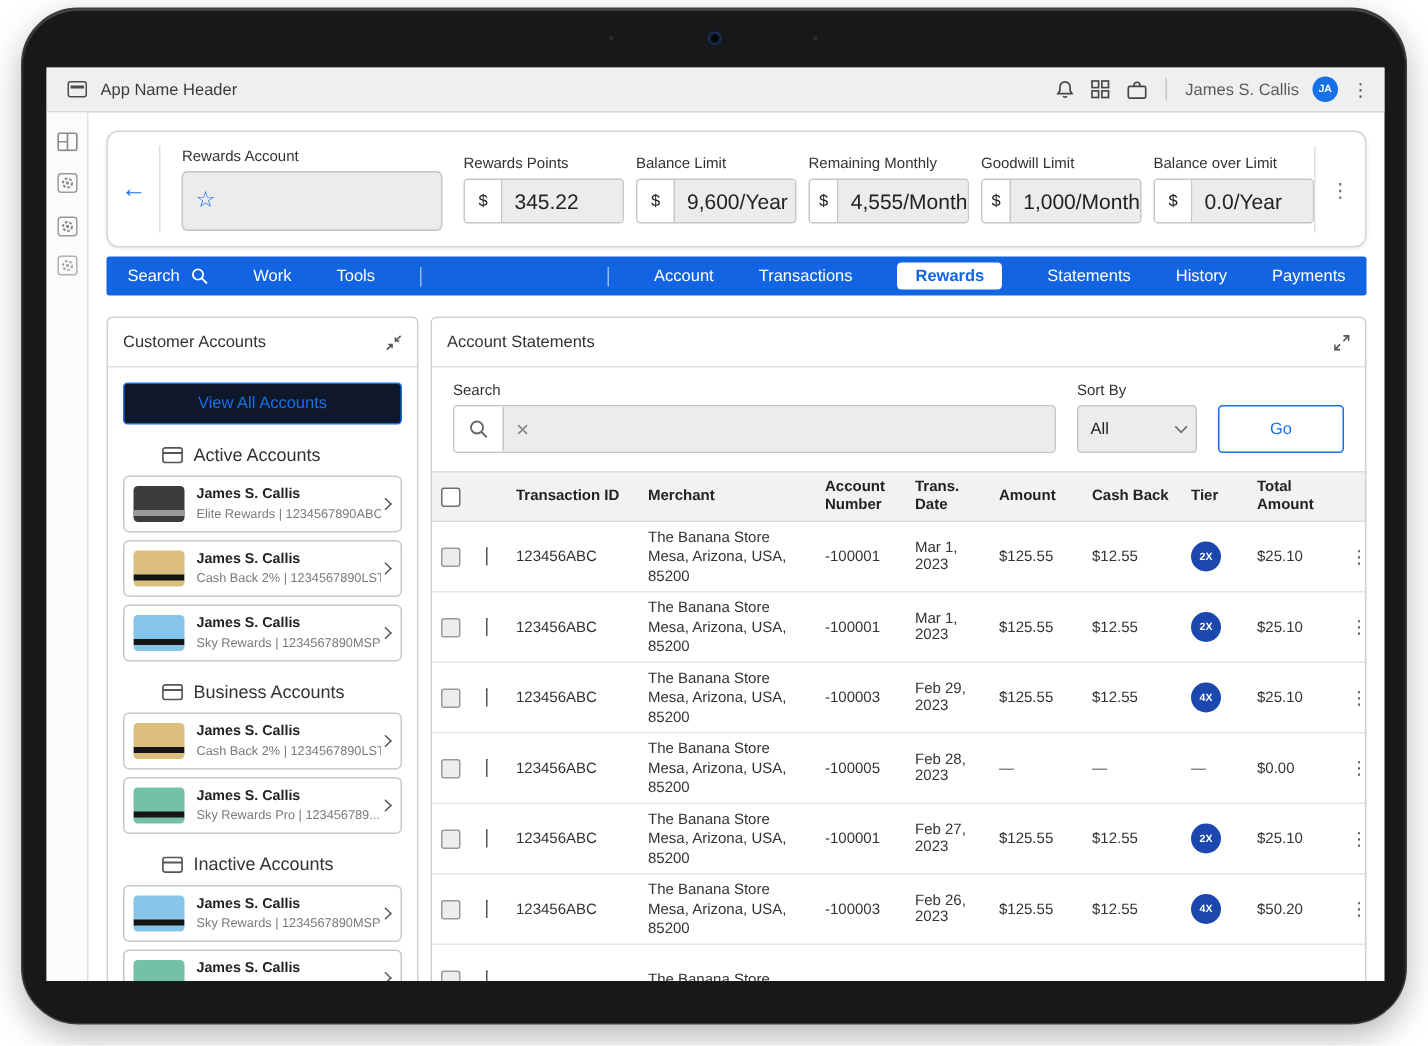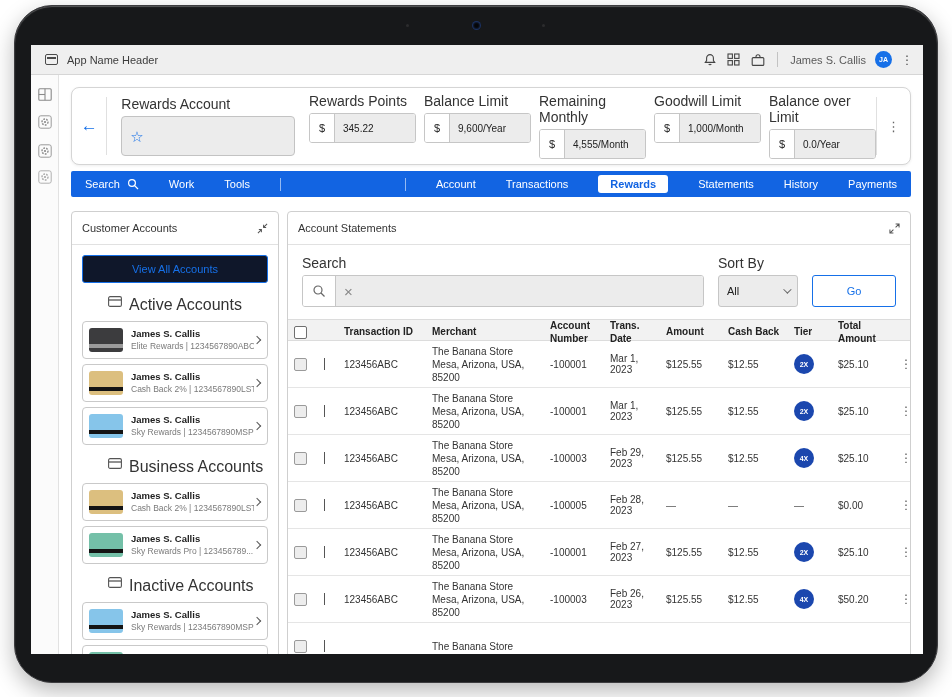--- a/index.html
+++ b/index.html
@@ -40,32 +40,32 @@
     background:#fbfbfb; border-right:1px solid #e2e2e2; }
   .strip-ico { position:absolute; left:6px; width:16px; height:16px; display:flex; align-items:center; justify-content:center; }
 
   
   .rew-card { position:absolute; left:40px; top:42px; width:840px; height:78px;
     background:#fff; border:1px solid #d5d5d5; border-radius:8px;
     box-shadow:0 1px 3px rgba(0,0,0,.07); display:flex; align-items:center; }
   .back-arrow { width:38px; text-align:center; color:var(--link-blue); font-size:17px; font-weight:bold; cursor:pointer; }
   .rew-vdiv { width:1px; height:58px; background:#e0e0e0; }
   .rew-acct { margin-left:14px; width:192px; }
-  .fld-label { font-size:14px; color:#333; margin-bottom:4px; }
+  .fld-label { font-size:10px; color:#333; margin-bottom:4px; }
   .acct-box { height:40px; background:#ececec; border:1px solid #c3c3c3; border-radius:4px;
     display:flex; align-items:center; padding:0 8px; gap:7px; }
   .star { color:var(--link-blue); font-size:15px; line-height:1; }
   .acct-id { font-size:10.5px; font-weight:bold; color:#222; line-height:1.25; }
   .acct-sub { font-size:9px; color:#777; line-height:1.25; }
   .stats { display:flex; gap:8px; margin-left:14px; }
   .stat { width:107px; }
   .stat-box { display:flex; height:30px; border:1px solid #c6c6c6; border-radius:3px; overflow:hidden; }
   .stat-cur { width:25px; background:#fff; border-right:1px solid #c6c6c6; font-size:11px; color:#222;
     display:flex; align-items:center; justify-content:center; }
-  .stat-val { flex:1; background:#ececec; font-size:10px; color:#222; display:flex; align-items:center; padding-left:8px; white-space:nowrap; }
+  .stat-val { flex:1; background:#ececec; font-size:14px; color:#222; display:flex; align-items:center; padding-left:8px; white-space:nowrap; }
   .rew-menu { margin-left:auto; display:flex; align-items:center; height:58px; }
   .rew-menu .vline { width:1px; height:58px; background:#e0e0e0; margin-right:10px; }
   .rew-menu .kebab { margin-right:10px; color:#666; font-size:13px; }
 
   
   .bluenav { position:absolute; left:40px; top:126px; width:840px; height:26px;
     background:var(--nav-blue); border-radius:2px; display:flex; align-items:center;
     padding:0 14px; column-gap:30px; color:#fff; font-size:11px; }
   .nav-item { cursor:pointer; white-space:nowrap; display:flex; align-items:center; gap:7px; }
   .nav-div { width:1px; height:13px; background:rgba(255,255,255,.55); }
@@ -77,21 +77,21 @@
   .p-head { height:33px; border-bottom:1px solid #e1e1e1; display:flex; align-items:center;
     padding:0 10px; font-size:11px; color:#333; }
   .p-head .grow { flex:1; }
   .p-title { font-size:11px; color:#333; }
 
   
   .accounts { left:40px; width:208px; }
   .acc-body { padding:10px; }
   .viewall { width:100%; height:28px; background:#0f172a; border:1px solid var(--link-blue); border-radius:3px;
     color:var(--link-blue); font-size:11px; display:flex; align-items:center; justify-content:center; cursor:pointer; }
-  .grp-label { display:flex; gap:7px; font-size:16px; color:#333; margin:13px 0 7px 2px;padding-left:24px; }
+  .grp-label { display:flex; align-items:center; gap:7px; font-size:12px; color:#333; margin:13px 0 7px 2px;padding-left:24px; }
   .acct-item { height:38px; border:1px solid #c9c9c9; border-radius:4px; display:flex; align-items:center;
     padding:0 7px 0 6px; margin-bottom:5px; background:#fff; cursor:pointer; }
   .mini-card { width:34px; height:24px; border-radius:3px; position:relative; overflow:hidden; flex:none; }
   .mini-stripe { position:absolute; left:0; right:0; bottom:4px; height:4px; }
   .acct-text { margin-left:8px; min-width:0; flex:1; }
   .acct-name { display:block; font-size:9.5px; font-weight:bold; color:#222; line-height:1.3; white-space:nowrap; }
   .acct-detail { display:block; font-size:8.5px; color:#7a7a7a; line-height:1.3; white-space:nowrap; overflow:hidden; }
   .chev { width:6px; height:6px; border-top:1.4px solid #555; border-right:1.4px solid #555;
     transform:rotate(45deg); flex:none; }
   .chev.sm { width:5px; height:5px; }
@@ -110,21 +110,21 @@
   .ctl-sort { width:80px; }
   .sortbox { height:32px; background:#ececec; border:1px solid #c6c6c6; border-radius:3px;
     display:flex; align-items:center; padding:0 8px; font-size:11px; color:#222; cursor:pointer; }
   .chev-down { width:6px; height:6px; border-right:1.4px solid #666; border-bottom:1.4px solid #666;
     transform:rotate(45deg) translateY(-2px); margin-left:auto; }
   .go-btn { width:84px; height:32px; align-self:flex-end; background:#fff; border:1px solid var(--link-blue);
     border-radius:3px; color:var(--link-blue); font-size:11px; cursor:pointer; font-family:"Liberation Sans", sans-serif; }
 
   .tgrid { display:grid; grid-template-columns:30px 20px 88px 118px 60px 56px 62px 66px 44px 62px 1fr;
     align-items:center; padding-left:6px; }
-  .thead { height:22px; background:var(--table-header-bg); border-top:1px solid #dcdcdc; border-bottom:1px solid #dcdcdc;
+  .thead { height:34px; background:var(--table-header-bg); border-top:1px solid #dcdcdc; border-bottom:1px solid #dcdcdc;
     font-size:10px; font-weight:bold; color:#222; }
   .thead .tcell { line-height:1.25; }
   .trow { height:47px; border-bottom:1px solid #e5e5e5; font-size:10px; color:#333; }
   .tcell { padding-right:5px; }
   .c-merch span { display:block; line-height:1.3; }
   .cbox { width:13px; height:13px; border:1px solid #9a9a9a; background:#ededed; border-radius:2px; display:block; cursor:pointer; }
   .cbox.hd { background:#fff; border-color:#6f6f6f; }
   .tier-badge { width:20px; height:20px; border-radius:50%; background:var(--tier-badge-blue); color:#fff;
     font-size:7px; font-weight:bold; display:flex; align-items:center; justify-content:center; }
   .dash { color:#555; }

